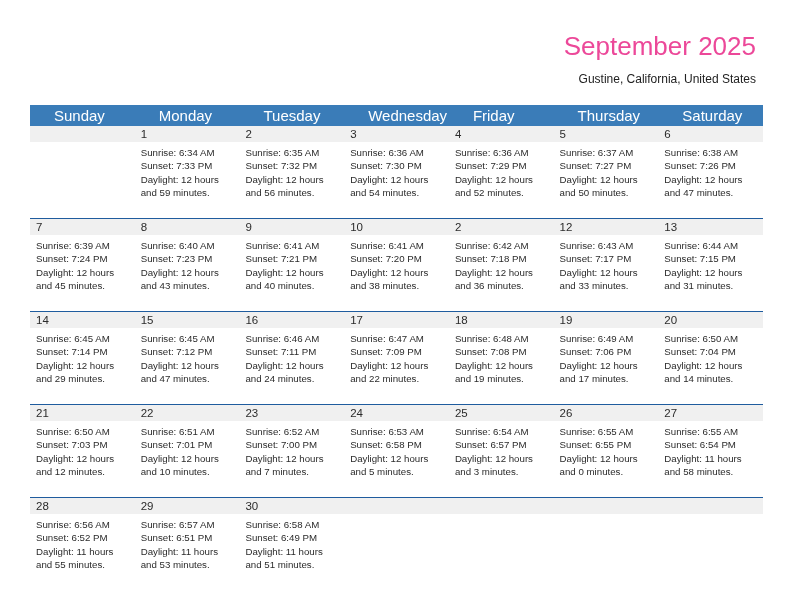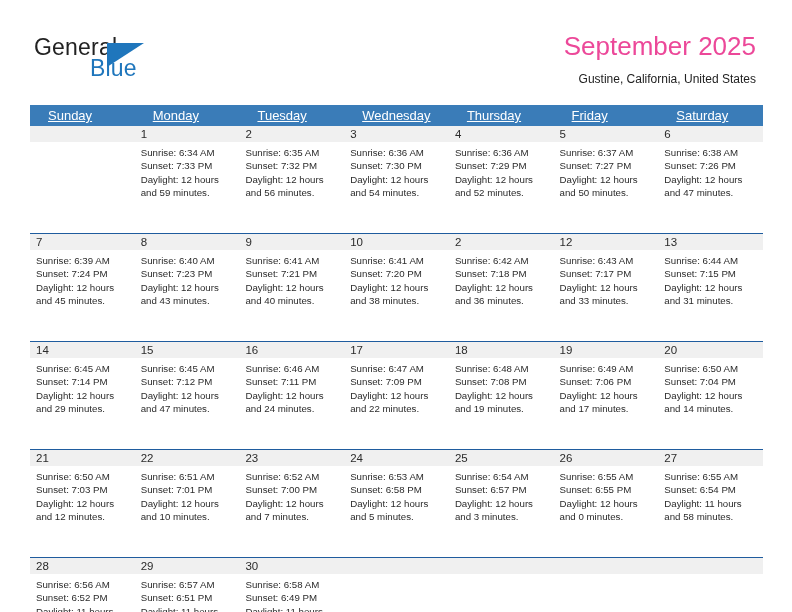--- a/index.html
+++ b/index.html
@@ -93,44 +93,43 @@
     width: 733px;
   }
   .weekday-row {
     display: flex;
     background: #3a7cb8;
     height: 21px;
   }
   .weekday-cell {
     flex: 1 1 0;
     color: #ffffff;
-    font-size: 13px;
+    font-size: 15px;
     line-height: 21px;
-    padding-left: 18px;
+    padding-left: 24px;
     box-sizing: border-box;
     white-space: nowrap;
-    text-decoration: underline;
   }
 
   .week {
     position: relative;
     border-top: 1px solid #1f5c9e;
   }
   .week:first-of-type {
     border-top: none;
   }
   .week-numbers {
     display: flex;
     background: #f0f0f0;
     height: 16px;
   }
   .week-body {
     display: flex;
     background: #ffffff;
-    height: 91px;
+    height: 76px;
   }
   .num-cell {
     flex: 1 1 0;
     box-sizing: border-box;
     padding-left: 6px;
     font-size: 11.5px;
     line-height: 16px;
     color: #2b2b2b;
   }
   .body-cell {
@@ -146,41 +145,36 @@
   }
   .body-cell.empty { }
 </style>
 </head>
 <body>
 
 <div class="page">
 
   <div class="header">
 
-    <div class="logo">
-      <span class="logo-general">General</span>
-      <span class="logo-triangle"></span>
-      <span class="logo-blue">Blue</span>
-    </div>
 
     <div class="title-block">
       <h1 class="cal-title">September 2025</h1>
       <h2 class="cal-subtitle">Gustine, California, United States</h2>
     </div>
 
   </div>
 
   <div class="calendar">
     <div class="weekday-row" id="weekday-row">
         <div class="weekday-cell">Sunday</div>
         <div class="weekday-cell">Monday</div>
         <div class="weekday-cell">Tuesday</div>
         <div class="weekday-cell">Wednesday</div>
+        <div class="weekday-cell">Friday</div>
         <div class="weekday-cell">Thursday</div>
-        <div class="weekday-cell">Friday</div>
         <div class="weekday-cell">Saturday</div>
       </div>
     <div id="weeks-container">
         <div class="week">
           <div class="week-numbers">
             <div class="num-cell"></div>
             <div class="num-cell">1</div>
             <div class="num-cell">2</div>
             <div class="num-cell">3</div>
             <div class="num-cell">4</div>

